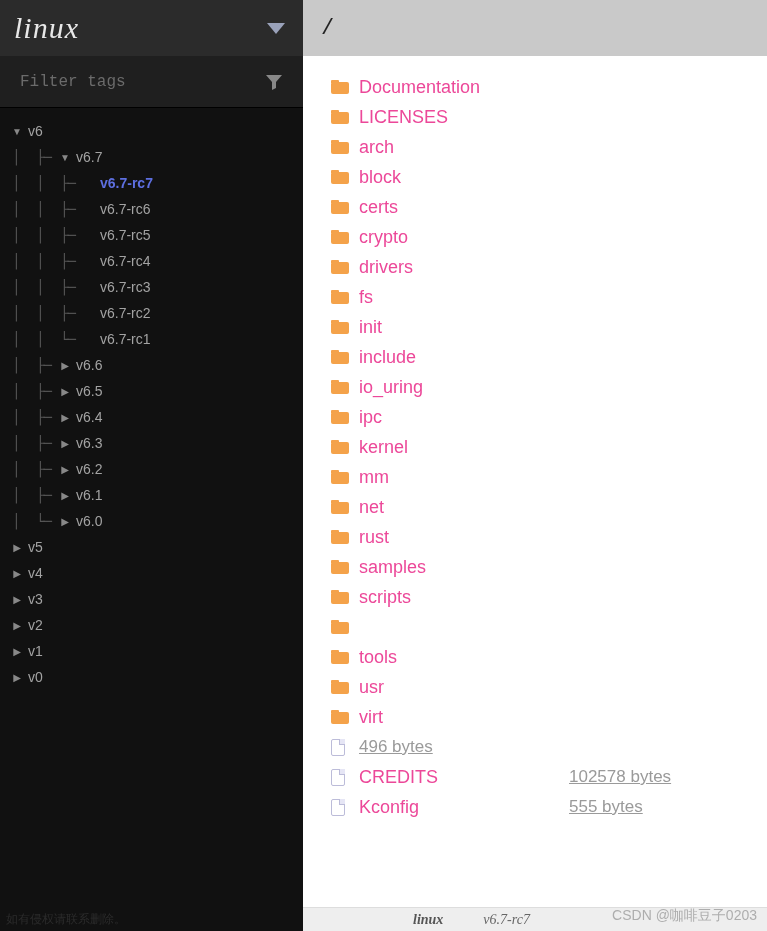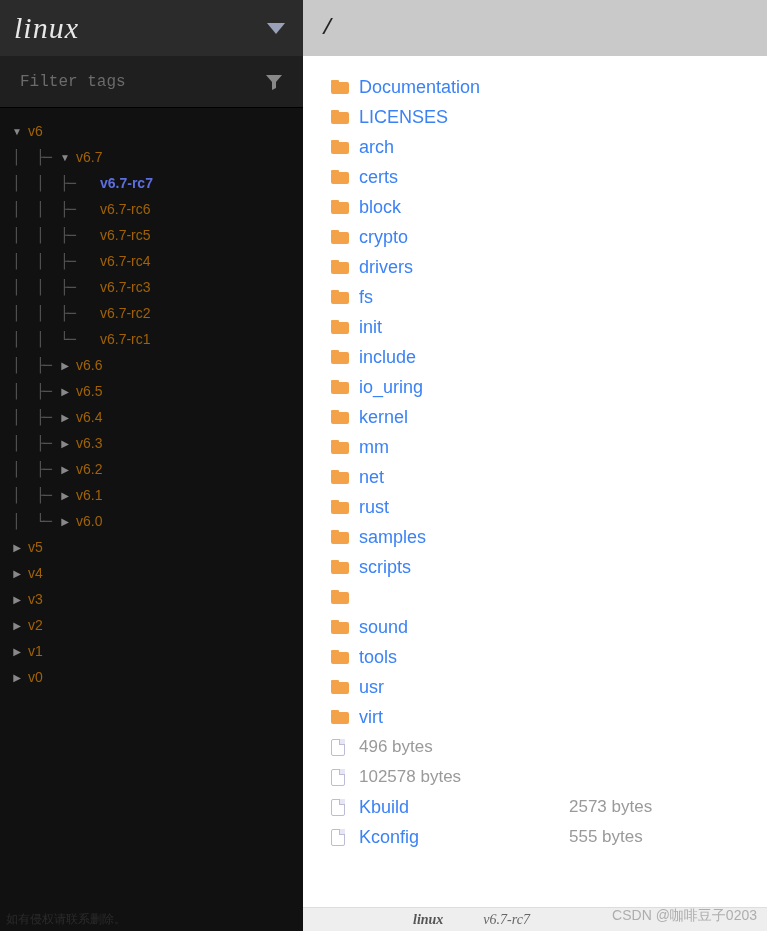--- a/index.html
+++ b/index.html
@@ -79,21 +79,21 @@
     height: 26px;
     cursor: pointer;
   }
   .toggle {
     width: 10px;
     color: #888;
     font-size: 10px;
     margin-right: 6px;
     text-align: center;
   }
-  .node-label { color: #a16207; }
+  .node-label { color: #a3a3a3; }
   .node-label.selected { color: #5d6fe0; font-weight: bold; }
   .pipes {
     color: #555;
     font-family: monospace;
     font-size: 14px;
     letter-spacing: -1px;
     display: inline-flex;
     align-items: center;
   }
   .pipe-seg {
@@ -125,22 +125,22 @@
     padding: 16px 6px 6px 28px;
   }
   .row {
     display: flex;
     align-items: center;
     height: 30px;
     font-size: 18px;
     color: #333;
   }
   .icon-cell { width: 28px; display:flex; align-items:center; }
-  .name-cell { width: 210px; color: #3b82f6; }
-  .size-cell { color: #9a9a9a; font-size: 17px; }
+  .name-cell { width: 210px; color: #ec4899; }
+  .size-cell { color: #9a9a9a; font-size: 17px; text-decoration: underline; }
   .folder-icon {
     width: 18px; height: 14px; position: relative;
   }
   .folder-icon::before{
     content:"";
     position:absolute; left:0; top:0;
     width:8px; height:3px; background:#f4a24a;
     border-radius:1px 1px 0 0;
   }
   .folder-icon::after{
@@ -446,32 +446,32 @@
       <div class="row">
         <span class="icon-cell">
           <span class="folder-icon"></span>
         </span>
         <span class="name-cell">arch</span>
       </div>
       <div class="row">
         <span class="icon-cell">
           <span class="folder-icon"></span>
         </span>
+        <span class="name-cell">block</span>
+      </div>
+      <div class="row">
+        <span class="icon-cell">
+          <span class="folder-icon"></span>
+        </span>
         <span class="name-cell">certs</span>
       </div>
       <div class="row">
         <span class="icon-cell">
           <span class="folder-icon"></span>
         </span>
-        <span class="name-cell">block</span>
-      </div>
-      <div class="row">
-        <span class="icon-cell">
-          <span class="folder-icon"></span>
-        </span>
         <span class="name-cell">crypto</span>
       </div>
       <div class="row">
         <span class="icon-cell">
           <span class="folder-icon"></span>
         </span>
         <span class="name-cell">drivers</span>
       </div>
       <div class="row">
         <span class="icon-cell">
@@ -494,20 +494,26 @@
       <div class="row">
         <span class="icon-cell">
           <span class="folder-icon"></span>
         </span>
         <span class="name-cell">io_uring</span>
       </div>
       <div class="row">
         <span class="icon-cell">
           <span class="folder-icon"></span>
         </span>
+        <span class="name-cell">ipc</span>
+      </div>
+      <div class="row">
+        <span class="icon-cell">
+          <span class="folder-icon"></span>
+        </span>
         <span class="name-cell">kernel</span>
       </div>
       <div class="row">
         <span class="icon-cell">
           <span class="folder-icon"></span>
         </span>
         <span class="name-cell">mm</span>
       </div>
       <div class="row">
         <span class="icon-cell">
@@ -535,26 +541,20 @@
       </div>
       <div class="row">
         <span class="icon-cell">
           <span class="folder-icon"></span>
         </span>
       </div>
       <div class="row">
         <span class="icon-cell">
           <span class="folder-icon"></span>
         </span>
-        <span class="name-cell">sound</span>
-      </div>
-      <div class="row">
-        <span class="icon-cell">
-          <span class="folder-icon"></span>
-        </span>
         <span class="name-cell">tools</span>
       </div>
       <div class="row">
         <span class="icon-cell">
           <span class="folder-icon"></span>
         </span>
         <span class="name-cell">usr</span>
       </div>
       <div class="row">
         <span class="icon-cell">
@@ -565,28 +565,22 @@
       <div class="row">
         <span class="icon-cell">
           <span class="file-icon"></span>
         </span>
         <span class="size-cell">496 bytes</span>
       </div>
       <div class="row">
         <span class="icon-cell">
           <span class="file-icon"></span>
         </span>
+        <span class="name-cell">CREDITS</span>
         <span class="size-cell">102578 bytes</span>
-      </div>
-      <div class="row">
-        <span class="icon-cell">
-          <span class="file-icon"></span>
-        </span>
-        <span class="name-cell">Kbuild</span>
-        <span class="size-cell">2573 bytes</span>
       </div>
       <div class="row">
         <span class="icon-cell">
           <span class="file-icon"></span>
         </span>
         <span class="name-cell">Kconfig</span>
         <span class="size-cell">555 bytes</span>
       </div>
     </div>
   <div class="status">

